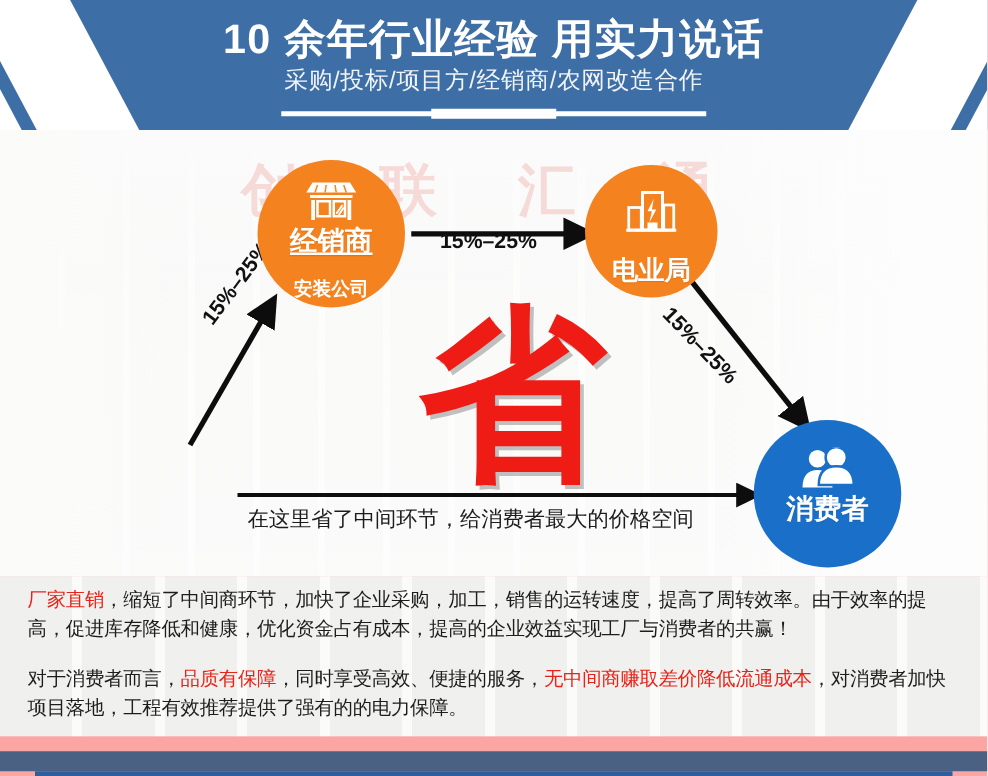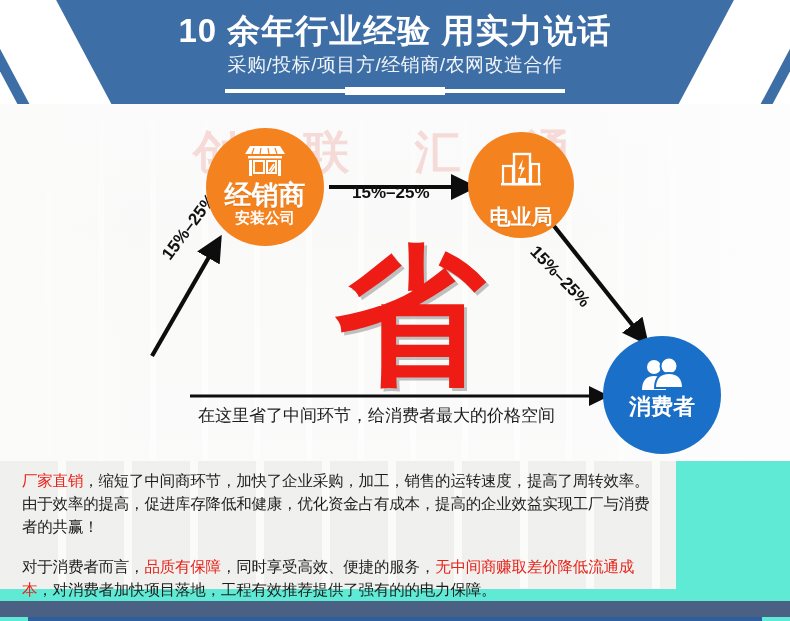--- a/index.html
+++ b/index.html
@@ -8,21 +8,21 @@
     background: #ffffff;
   }
   body {
     font-family: "Liberation Sans", "DejaVu Sans", sans-serif;
   }
   #page {
     position: relative;
     width: 790px;
     height: 621px;
     overflow: hidden;
-    background: #5eead4;
+    background: #fca5a5;
   }
 
   
   #header {
     position: absolute;
     left: 0; top: 0;
     width: 790px;
     height: 104px;
     background: #3d6ea5;
     overflow: hidden;
@@ -156,22 +156,22 @@
     line-height: 1.05;
     text-shadow: 0 1px 1px rgba(0,0,0,0.10);
   }
   .node-sublabel {
     display: block;
     font-weight: bold;
     line-height: 1.1;
   }
 
   #node-dealer   { left: 206px; top: 24px;  width: 118px; height: 118px; padding-top: 16px; }
-  #node-dealer   .node-label    { font-size: 27px; margin-top: 3px; }
-  #node-dealer   .node-sublabel { font-size: 15px; margin-top: 1px; }
+  #node-dealer   .node-label    { font-size: 22px; margin-top: 3px; text-decoration: underline; }
+  #node-dealer   .node-sublabel { font-size: 15px; margin-top: 20px; }
 
   #node-bureau   { left: 468px; top: 28px;  width: 106px; height: 106px; padding-top: 20px; }
   #node-bureau   .node-label    { font-size: 21px; margin-top: 20px; }
 
   #node-company  { left: 70px;  top: 232px; width: 118px; height: 118px; padding-top: 22px; }
   #node-company  .node-label    { font-size: 21px; margin-top: 4px; }
 
   #node-consumer { left: 603px; top: 232px; width: 118px; height: 118px; padding-top: 22px; }
   #node-consumer .node-label    { font-size: 22px; margin-top: 3px; }
 
@@ -213,21 +213,21 @@
     left: 198px; top: 300px;
     font-size: 17px;
     color: #1c1c1c;
     white-space: nowrap;
   }
 
   
   #copy {
     position: absolute;
     left: 0; top: 461px;
-    width: 676px;
+    width: 790px;
     height: 128px;
     box-sizing: border-box;
     padding: 6px 22px 0 22px;
     background: #fbfbfa;
   }
   #copy::before {
     content: "";
     position: absolute;
     inset: 0;
     background:

